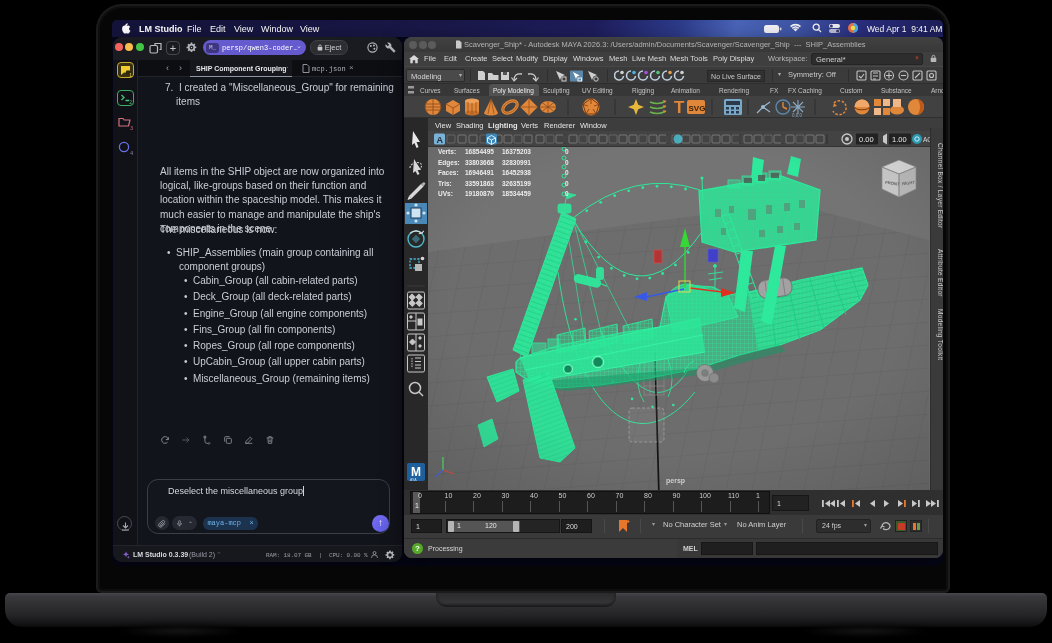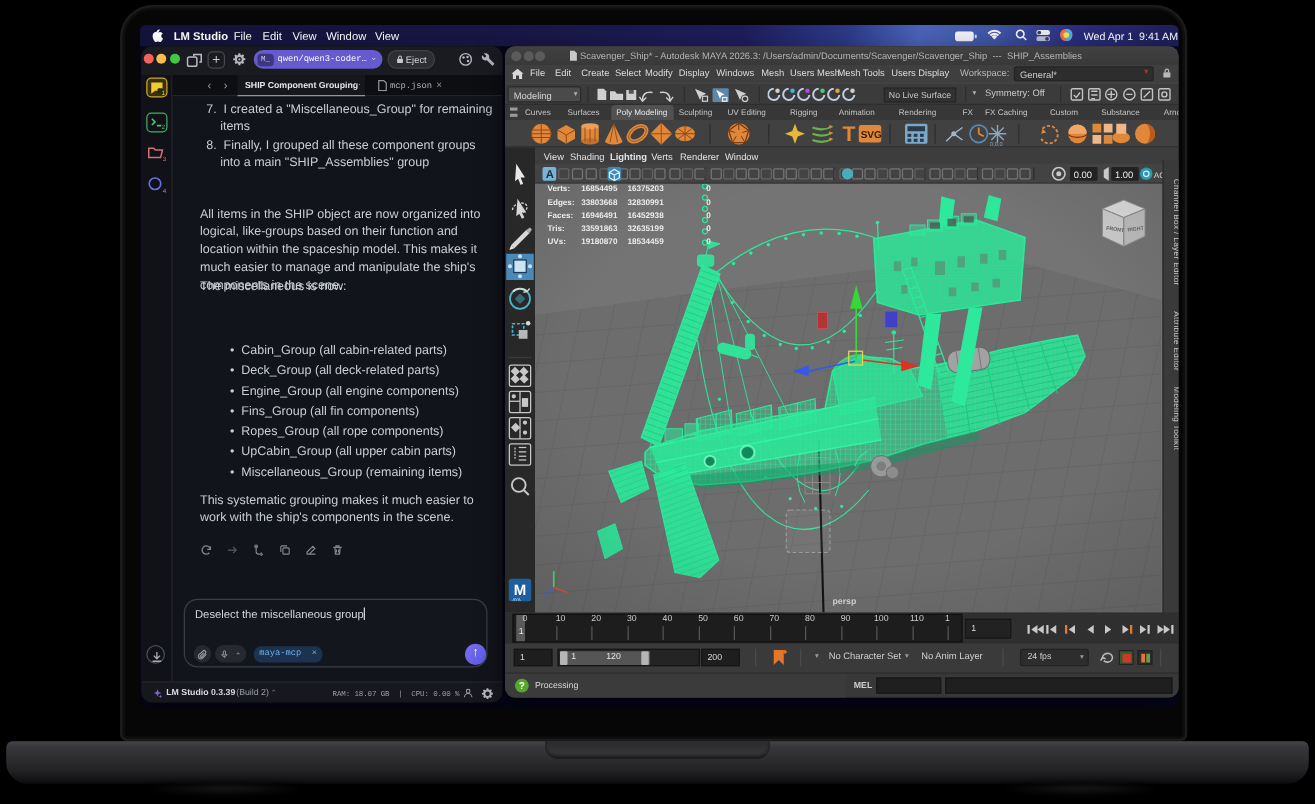--- a/index.html
+++ b/index.html
@@ -86,21 +86,21 @@
       <svg class="abs" style="left:36px;top:5px" width="13" height="12">
           <rect x="1" y="3.5" width="7.5" height="7.5" rx="1.5" fill="none" stroke="#b9bbc2" stroke-width="1.2"></rect>
           <path d="M6 3 v-1.5 h6 v6 h-1.5" fill="none" stroke="#b9bbc2" stroke-width="1.2"></path>
         </svg>
       <div class="abs" style="left:53px;top:4px;width:14px;height:14px;border:1px solid #46484e;border-radius:4px;color:#c7c9cf;font-size:11px;line-height:12px;text-align:center;">+</div>
       <svg class="abs" style="left:73px;top:5px" width="11" height="11" viewBox="0 0 20 20">
           <path fill="#b2b4bb" d="M10 6.5A3.5 3.5 0 1 0 10 13.5 3.5 3.5 0 1 0 10 6.5zm0 2a1.5 1.5 0 1 1 0 3 1.5 1.5 0 0 1 0-3zM8.7 1h2.6l.4 2.2 1.6.7 1.9-1.2 1.8 1.8-1.2 1.9.7 1.6 2.2.4v2.6l-2.2.4-.7 1.6 1.2 1.9-1.8 1.8-1.9-1.2-1.6.7-.4 2.2H8.7l-.4-2.2-1.6-.7-1.9 1.2-1.8-1.8 1.2-1.9-.7-1.6L1 11.3V8.7l2.2-.4.7-1.6L2.7 4.8l1.8-1.8 1.9 1.2 1.6-.7z"></path>
         </svg>
       <div class="abs" style="left:90px;top:3px;width:103px;height:15px;background:#655ace;border-radius:8px;">
         <div class="abs" style="left:3px;top:2.5px;width:13px;height:10px;background:#3e3680;border-radius:3px;color:#cfc9f2;font-size:6px;line-height:10px;text-align:center;font-family:'Liberation Mono',monospace;">M_</div>
-        <span class="abs" style="left:19px;top:4px;color:#fff;font-size:7px;white-space:nowrap;font-family:'Liberation Mono',monospace;">qwen/qwen3-coder…</span>
+        <span class="abs" style="left:19px;top:4px;color:#fff;font-size:7px;white-space:nowrap;font-family:'Liberation Mono',monospace;">persp/qwen3-coder…</span>
         <span class="abs" style="left:93px;top:2px;color:#d6d0f5;font-size:7px;">⌄</span>
       </div>
       <div class="abs" style="left:197px;top:3px;width:38px;height:15px;background:#2c2e31;border:1px solid #3d4044;border-radius:7px;color:#d2d3d6;font-size:7.5px;line-height:13px;text-align:center;white-space:nowrap;"><svg width="6" height="7" viewBox="0 0 10 12" style="vertical-align:-0.5px">
             <rect x="1" y="5" width="8" height="6" rx="1" fill="#c8c9cc"></rect>
             <path d="M3 5V3.5a2 2 0 0 1 4 0V5" fill="none" stroke="#c8c9cc" stroke-width="1.4"></path>
           </svg> Eject</div>
       <svg class="abs" style="left:254px;top:5px" width="11" height="11" viewBox="0 0 11 11">
           <circle cx="5.5" cy="5.5" r="4.6" fill="none" stroke="#b4b6bd" stroke-width="1.1"></circle>
           <circle cx="3.8" cy="4" r="1" fill="#b4b6bd"></circle>
           <circle cx="7" cy="3.6" r="1" fill="#b4b6bd"></circle>
@@ -137,25 +137,24 @@
       <span class="abs" style="left:143px;top:1px;color:#9a9da6;font-size:8px;">…</span>
       <div class="abs" style="left:52px;top:15.5px;width:102px;height:1.5px;background:#9094a0;"></div>
       <svg class="abs" style="left:164px;top:4px" width="8" height="9">
           <path d="M1 0.5 h4 l2 2 v6 h-6 z" fill="none" stroke="#8f929b" stroke-width="1"></path>
         </svg>
       <span class="abs" style="left:174px;top:5px;color:#b0b3bb;font-size:7px;font-family:'Liberation Mono',monospace;">mcp.json</span>
       <span class="abs" style="left:211px;top:3px;color:#8f929b;font-size:8px;">×</span>
     </div>
     <div id="lmchat" style="position:absolute;left:25px;top:40px;width:264px;height:468px;color:#c9cdd6;font-size:10px;white-space:nowrap;">
       <div class="abs" style="left:27px;top:4px;line-height:14.2px;">7.&nbsp; I created a "Miscellaneous_Group" for remaining<br>&nbsp;&nbsp;&nbsp;&nbsp;items</div>
-      <div class="abs" style="left:27px;top:33px;line-height:14.2px;">8.&nbsp; Finally, I grouped all these component groups<br>&nbsp;&nbsp;&nbsp;&nbsp;into a main "SHIP_Assemblies" group</div>
       <div class="abs" style="left:22px;top:68px;line-height:14.2px;margin-top:20px;">All items in the SHIP object are now organized into<br>logical, like-groups based on their function and<br>location within the spaceship model. This makes it<br>much easier to manage and manipulate the ship's<br>components in the scene.</div>
       <div class="abs" style="left:22px;top:147px;">The miscellaneous is now:</div>
+      <div class="abs" style="left:29px;top:169px;line-height:14.2px;">•&nbsp;&nbsp;SHIP_Assemblies (main group containing all<br><span style="margin-left:12px;">component groups)</span></div>
       <div class="abs" style="left:46px;top:196px;line-height:16.3px;">•&nbsp;&nbsp;Cabin_Group (all cabin-related parts)<br>•&nbsp;&nbsp;Deck_Group (all deck-related parts)<br>•&nbsp;&nbsp;Engine_Group (all engine components)<br>•&nbsp;&nbsp;Fins_Group (all fin components)<br>•&nbsp;&nbsp;Ropes_Group (all rope components)<br>•&nbsp;&nbsp;UpCabin_Group (all upper cabin parts)<br>•&nbsp;&nbsp;Miscellaneous_Group (remaining items)</div>
-      <div class="abs" style="left:22px;top:317px;line-height:14.2px;">This systematic grouping makes it much easier to<br>work with the ship's components in the scene.</div>
       <div class="abs" style="left:22px;top:358px;width:230px;color:#7f828c;">
         <svg class="abs" style="left:0" width="10" height="10" viewBox="0 0 24 24">
             <path fill="none" stroke="#84878f" stroke-width="2.4" d="M20 11a8 8 0 1 0-2 6.3M20 5v6h-6"></path>
           </svg>
         <svg class="abs" style="left:21px" width="10" height="10" viewBox="0 0 24 24">
             <path fill="none" stroke="#565962" stroke-width="2.4" d="M3 12h16M13 6l6 6-6 6"></path>
           </svg>
         <svg class="abs" style="left:42px" width="10" height="10" viewBox="0 0 24 24">
             <path fill="none" stroke="#84878f" stroke-width="2.2" d="M7 3v12M7 15a5 5 0 0 0 5 5h4M16 17l3 3-3 3"></path>
             <circle cx="7" cy="5" r="2.6" fill="none" stroke="#84878f" stroke-width="2.2"></circle>
@@ -165,21 +164,21 @@
             <path fill="none" stroke="#84878f" stroke-width="2.2" d="M16 4H6a2 2 0 0 0-2 2v10"></path>
           </svg>
         <svg class="abs" style="left:84px" width="10" height="10" viewBox="0 0 24 24">
             <path fill="none" stroke="#84878f" stroke-width="2.2" d="M4 20h16M4 20v-4L15 5l4 4L8 20z"></path>
           </svg>
         <svg class="abs" style="left:105px" width="10" height="10" viewBox="0 0 24 24">
             <path fill="none" stroke="#84878f" stroke-width="2.2" d="M4 7h16M9 7V4h6v3M7 7l1 13h8l1-13M10 11v6M14 11v6"></path>
           </svg>
       </div>
       <div class="abs" style="left:9px;top:402px;width:243px;height:55px;border:1px solid #3b3e47;border-radius:11px;background:#14161d;">
-        <span class="abs" style="left:8px;top:6px;color:#d5d8df;font-size:9px;">Deselect the miscellaneous group<span style="display:inline-block;width:1px;height:10px;background:#cfd3da;vertical-align:-2px;"></span></span>
+        <span class="abs" style="left:20px;top:6px;color:#d5d8df;font-size:9px;">Deselect the miscellaneous group<span style="display:inline-block;width:1px;height:10px;background:#cfd3da;vertical-align:-2px;"></span></span>
         <div class="abs" style="left:7px;top:36px;width:14px;height:14px;background:#262932;border-radius:50%;"><svg width="8" height="9" style="margin:2.5px 0 0 3px" viewBox="0 0 24 24">
               <path fill="none" stroke="#9a9da6" stroke-width="2.6" d="M21 12 12 21a6 6 0 0 1-8.5-8.5L13 4a4 4 0 0 1 5.7 5.7L9.5 19a2 2 0 0 1-2.8-2.8L15 8"></path>
             </svg></div>
         <div class="abs" style="left:24px;top:36px;width:25px;height:14px;background:#262932;border-radius:7px;"><svg width="7" height="9" style="margin:2.5px 0 0 4px" viewBox="0 0 24 24">
               <path fill="none" stroke="#9a9da6" stroke-width="2.6" d="M12 2a3 3 0 0 1 3 3v6a3 3 0 0 1-6 0V5a3 3 0 0 1 3-3zM5 11a7 7 0 0 0 14 0M12 18v4"></path>
             </svg><span style="position:absolute;right:4px;top:4px;color:#9a9da6;font-size:6px;">⌃</span></div>
         <div class="abs" style="left:55px;top:37px;width:55px;height:13px;background:#1c3350;border-radius:6px;color:#6fb3e8;font-size:7px;font-family:'Liberation Mono',monospace;line-height:13px;text-align:center;">maya-mcp&nbsp; ×</div>
         <div class="abs" style="left:224px;top:35px;width:17px;height:17px;background:linear-gradient(140deg,#7a6ef2,#5a5ae0);border-radius:50%;color:#fff;font-size:10px;line-height:16px;text-align:center;">↑</div>
       </div>
     </div>
@@ -216,23 +215,23 @@
           <path d="M6 0 L12 5 H10.5 V10 H7.5 V6.5 H4.5 V10 H1.5 V5 H0 Z" fill="#d8d8d8"></path>
         </svg>
       <span class="abs" style="left:20px;top:2px;">File</span>
         <span class="abs" style="left:40px;top:2px;">Edit</span>
         <span class="abs" style="left:61px;top:2px;">Create</span>
         <span class="abs" style="left:88px;top:2px;">Select</span>
         <span class="abs" style="left:112px;top:2px;">Modify</span>
         <span class="abs" style="left:139px;top:2px;">Display</span>
         <span class="abs" style="left:169px;top:2px;">Windows</span>
         <span class="abs" style="left:205px;top:2px;">Mesh</span>
-        <span class="abs" style="left:228px;top:2px;">Users Mesh</span>
+        <span class="abs" style="left:228px;top:2px;">Live Mesh</span>
         <span class="abs" style="left:266px;top:2px;">Mesh Tools</span>
-        <span class="abs" style="left:309px;top:2px;">Users Display</span>
+        <span class="abs" style="left:309px;top:2px;">Poly Display</span>
       <span class="abs" style="left:364px;top:2px;color:#b8b8b8;font-size:7.5px;">Workspace:</span>
       <div class="abs" style="left:407px;top:1px;width:112px;height:12px;background:#2d2d2d;border:1px solid #242424;border-radius:2px;color:#cfcfcf;font-size:7.5px;">
           <span style="position:absolute;left:4px;top:1px;">General*</span>
           <span style="position:absolute;right:2px;top:1px;color:#9a3a2a;font-size:6px;">▼</span>
         </div>
       <svg class="abs" style="left:526px;top:2px" width="7" height="9" viewBox="0 0 10 12">
           <rect x="1" y="5" width="8" height="6" rx="1" fill="#b8b8b8"></rect>
           <path d="M3 5V3.5a2 2 0 0 1 4 0V5" fill="none" stroke="#b8b8b8" stroke-width="1.4"></path>
         </svg>
     </div>

